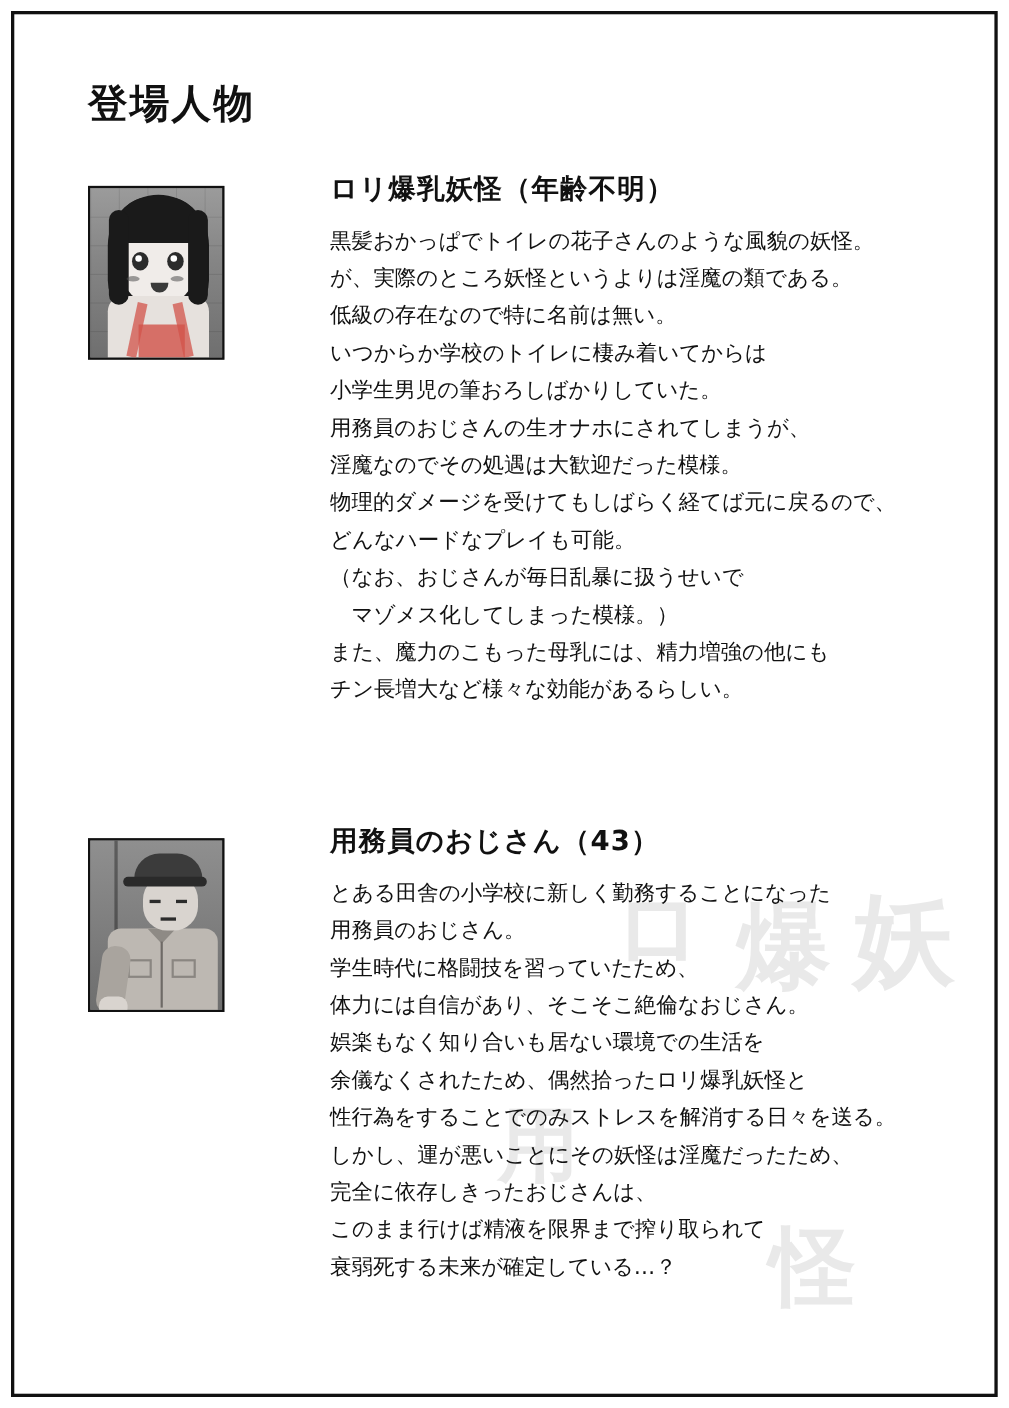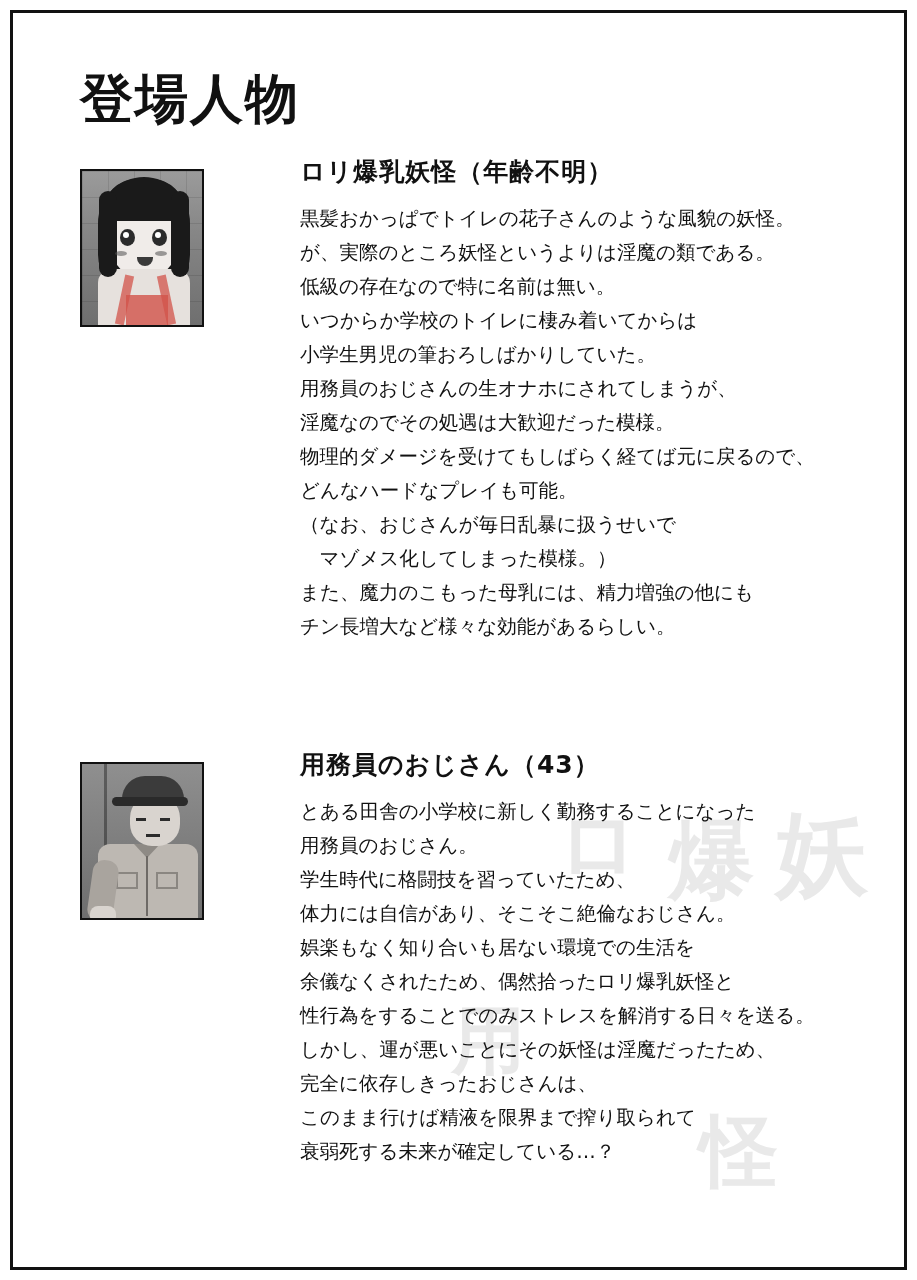--- a/index.html
+++ b/index.html
@@ -69,22 +69,22 @@
     writing-mode: vertical-rl;
   }
   .wm-5 {
     left: 700px; top: 1100px;
     font-size: 78px;
   }
 
   .page-title {
     position: absolute;
     left: 80px;
-    top: 28px;
-    font-size: 53px;
+    top: 46px;
+    font-size: 36px;
     font-weight: bold;
     letter-spacing: 2px;
     z-index: 3;
     text-align: right;
   }
 
   .entry {
     position: absolute;
     z-index: 3;
   }

